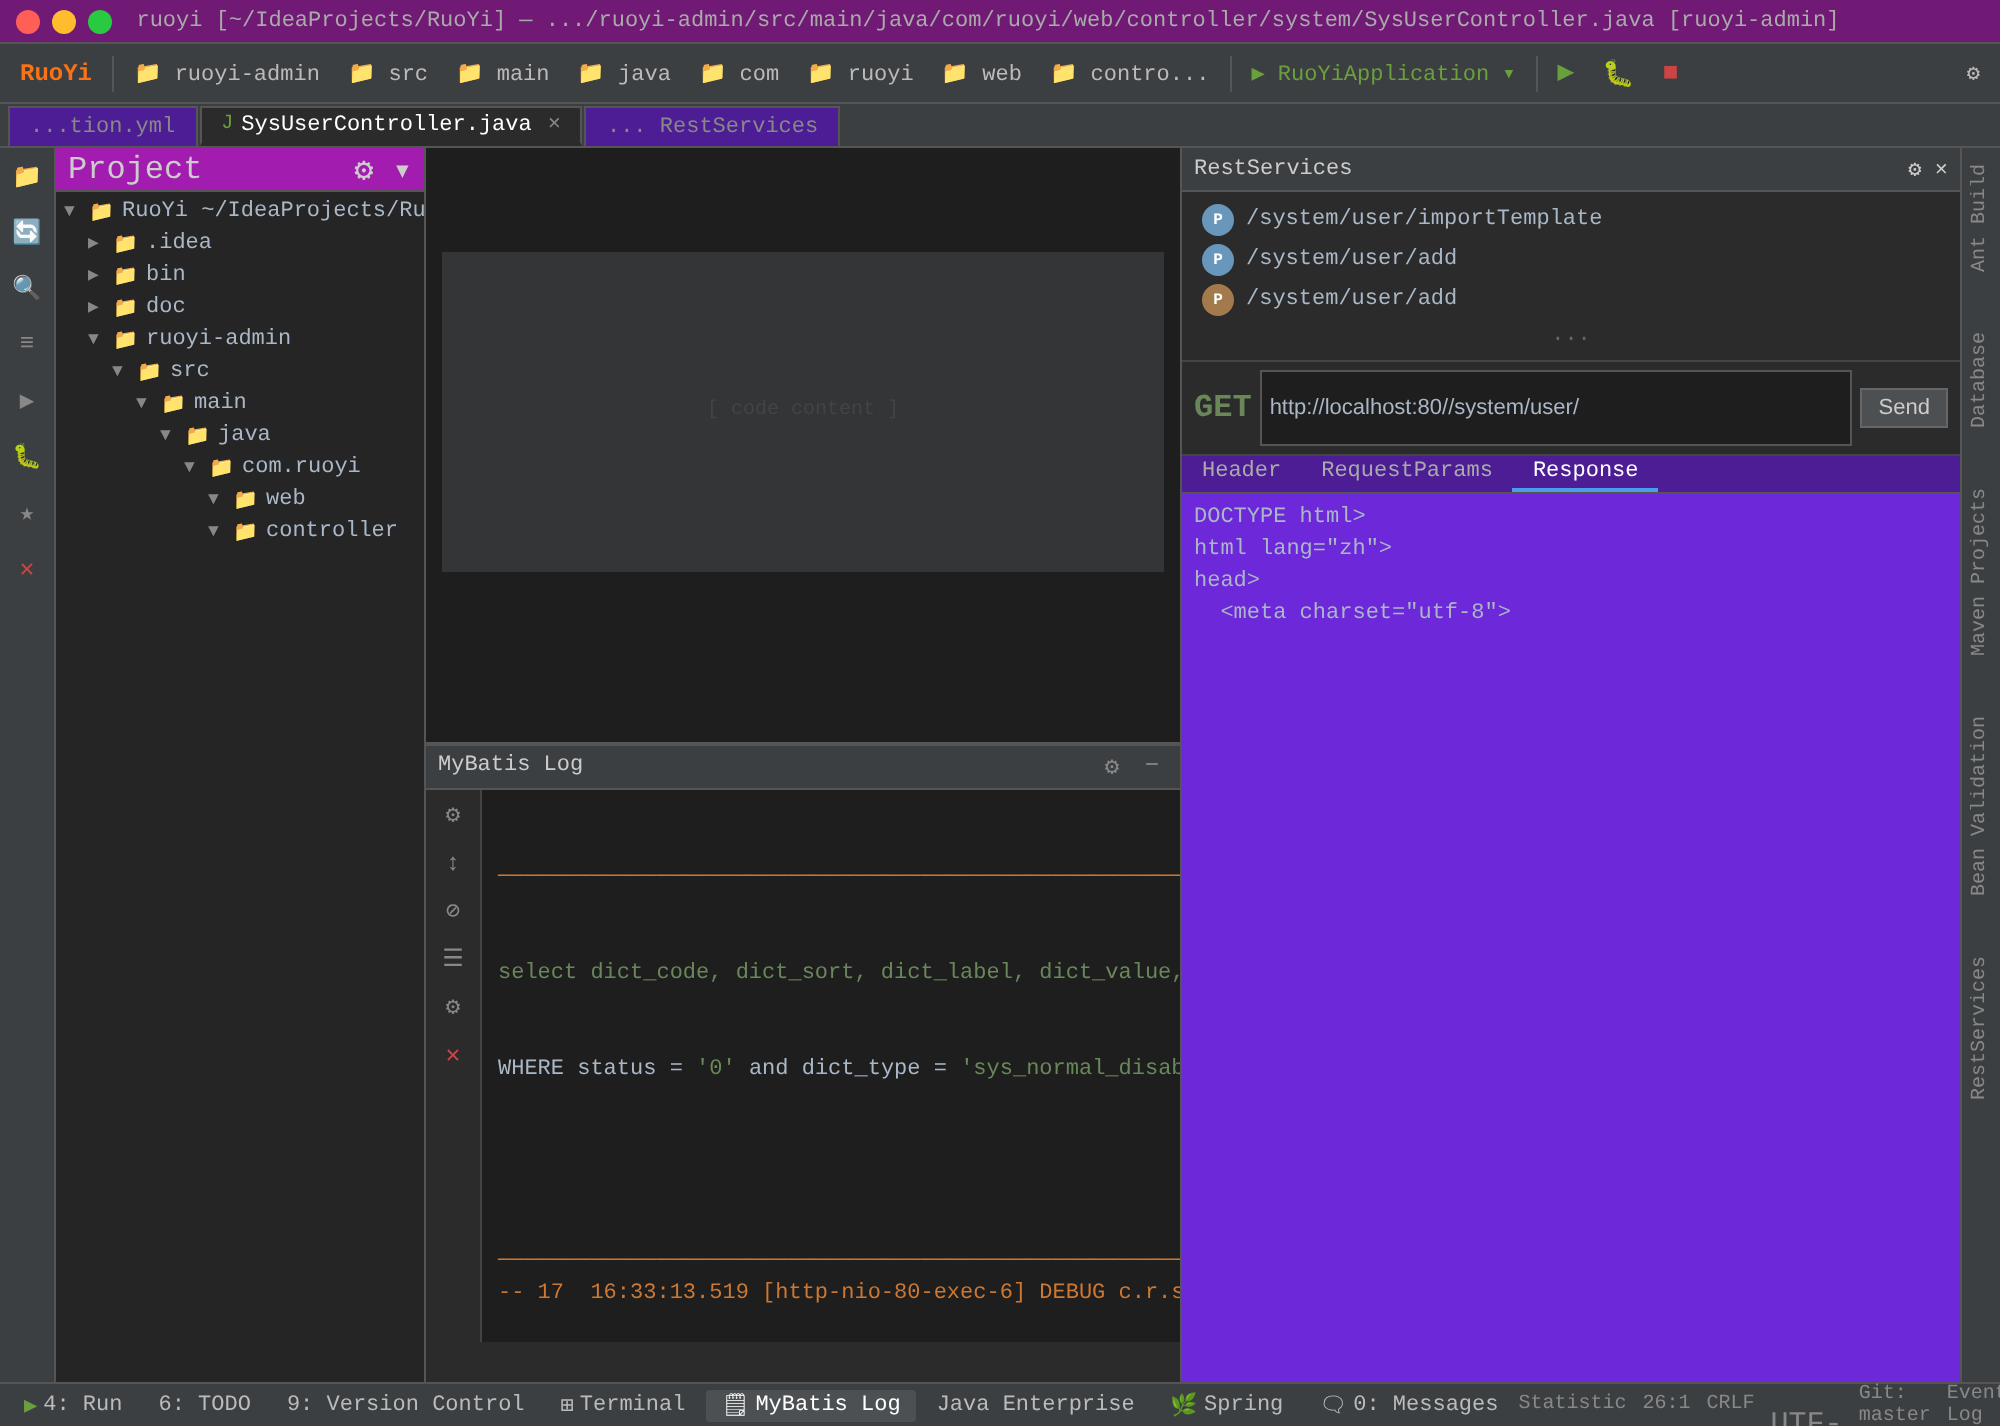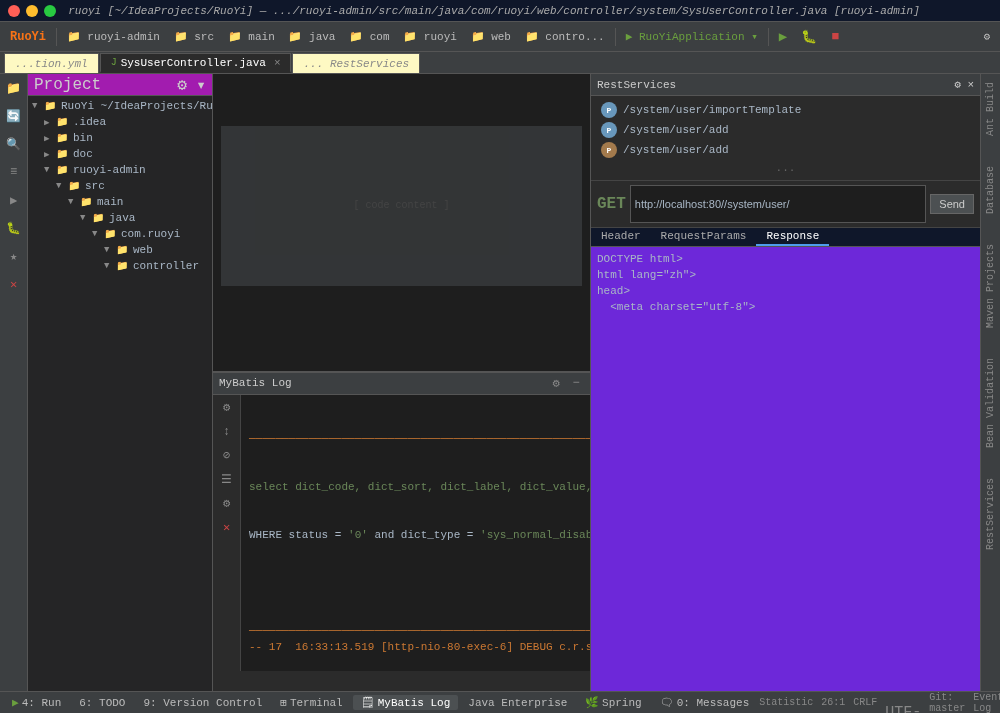--- a/index.html
+++ b/index.html
@@ -10,27 +10,26 @@
       color: #a9b7c6;
       width: 1000px;
       height: 713px;
       overflow: hidden;
       position: relative;
     }
 
     
     #title-bar {
       height: 22px;
-      background: #0f172a;
+      background: #701a75;
       display: flex;
       align-items: center;
       justify-content: space-between;
       padding: 0 8px;
       border-bottom: 1px solid #555;
-      font-style: italic;
     }
     #window-controls {
       display: flex;
       gap: 6px;
       align-items: center;
     }
     .window-btn {
       width: 12px;
       height: 12px;
       border-radius: 50%;
@@ -181,21 +180,21 @@
       border-top: 1px solid #555;
       border-left: 1px solid #555;
       border-right: 1px solid #555;
       white-space: nowrap;
     }
     .editor-tab.active {
       background: #2b2b2b;
       color: #fff;
       border-bottom: none;
     }
-    .editor-tab.inactive { background: #fef9c3; color: #888; font-style: italic; }
+    .editor-tab.inactive { background: #4c1d95; color: #888; }
 
     
     #editor-content {
       flex: 1;
       background: #1e1e1e;
       overflow: hidden;
       position: relative;
       display: flex;
     }
     #line-numbers {
@@ -292,21 +291,21 @@
       border: 1px solid #666;
       color: #ccc;
       font-size: 11px;
       padding: 1px 8px;
       cursor: pointer;
       height: 20px;
     }
     #rest-tabs {
       display: flex;
       gap: 0;
-      background: #0f172a;
+      background: #4c1d95;
       border-bottom: 1px solid #555;
     }
     .rest-tab {
       padding: 2px 10px;
       font-size: 11px;
       color: #aaa;
       cursor: pointer;
     }
     .rest-tab.active {
       color: #fff;

